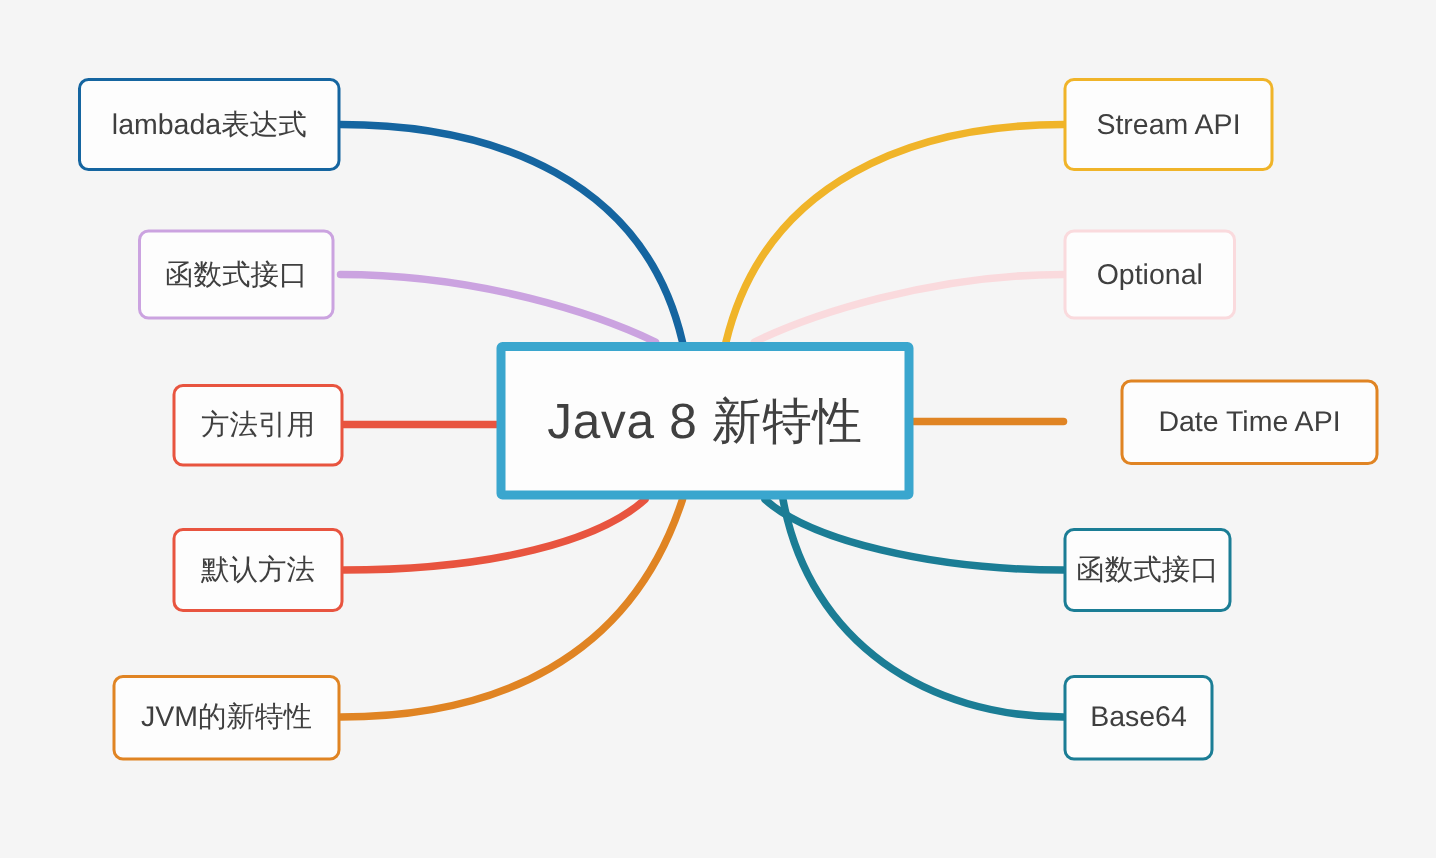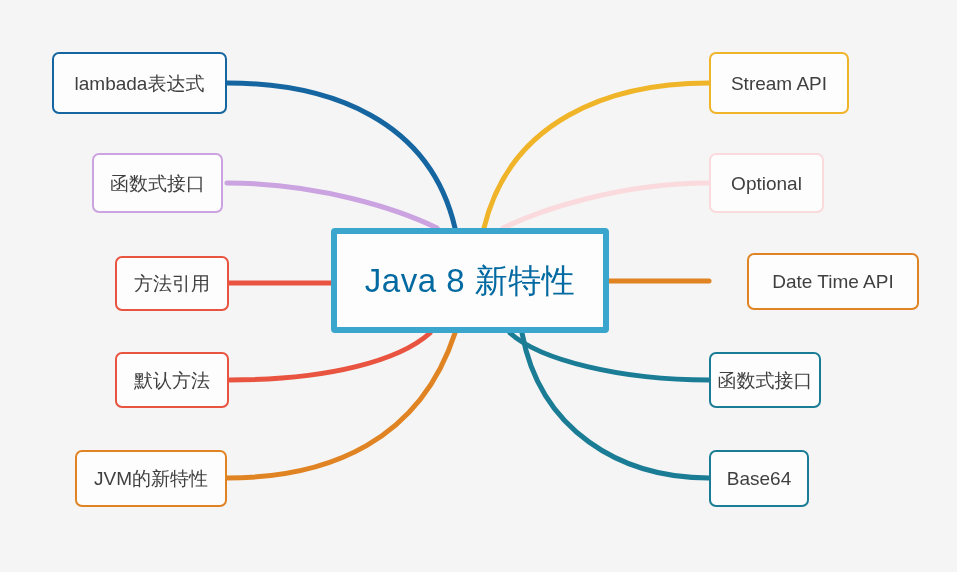--- a/index.html
+++ b/index.html
@@ -48,21 +48,21 @@
   }
   .branch-node .node-label {
     font-size: 19px;
   }
   .central-node {
     border-width: 6px;
     border-radius: 4px;
   }
   .central-node .node-label {
     font-size: 33px;
-    color: #0369a1;
+    color: #404040;
     letter-spacing: 0.5px;
   }
 </style>
 </head>
 <body>
 
 <div id="canvas" style="background: rgb(245, 245, 245);">
 
   <svg id="links" viewBox="0 0 957 572" width="957" height="572" xmlns="http://www.w3.org/2000/svg">
       <path d="M 227,83 C 330,83 430,120 455,228" fill="none" stroke="#1565a0" stroke-width="5" stroke-linecap="round"></path>

